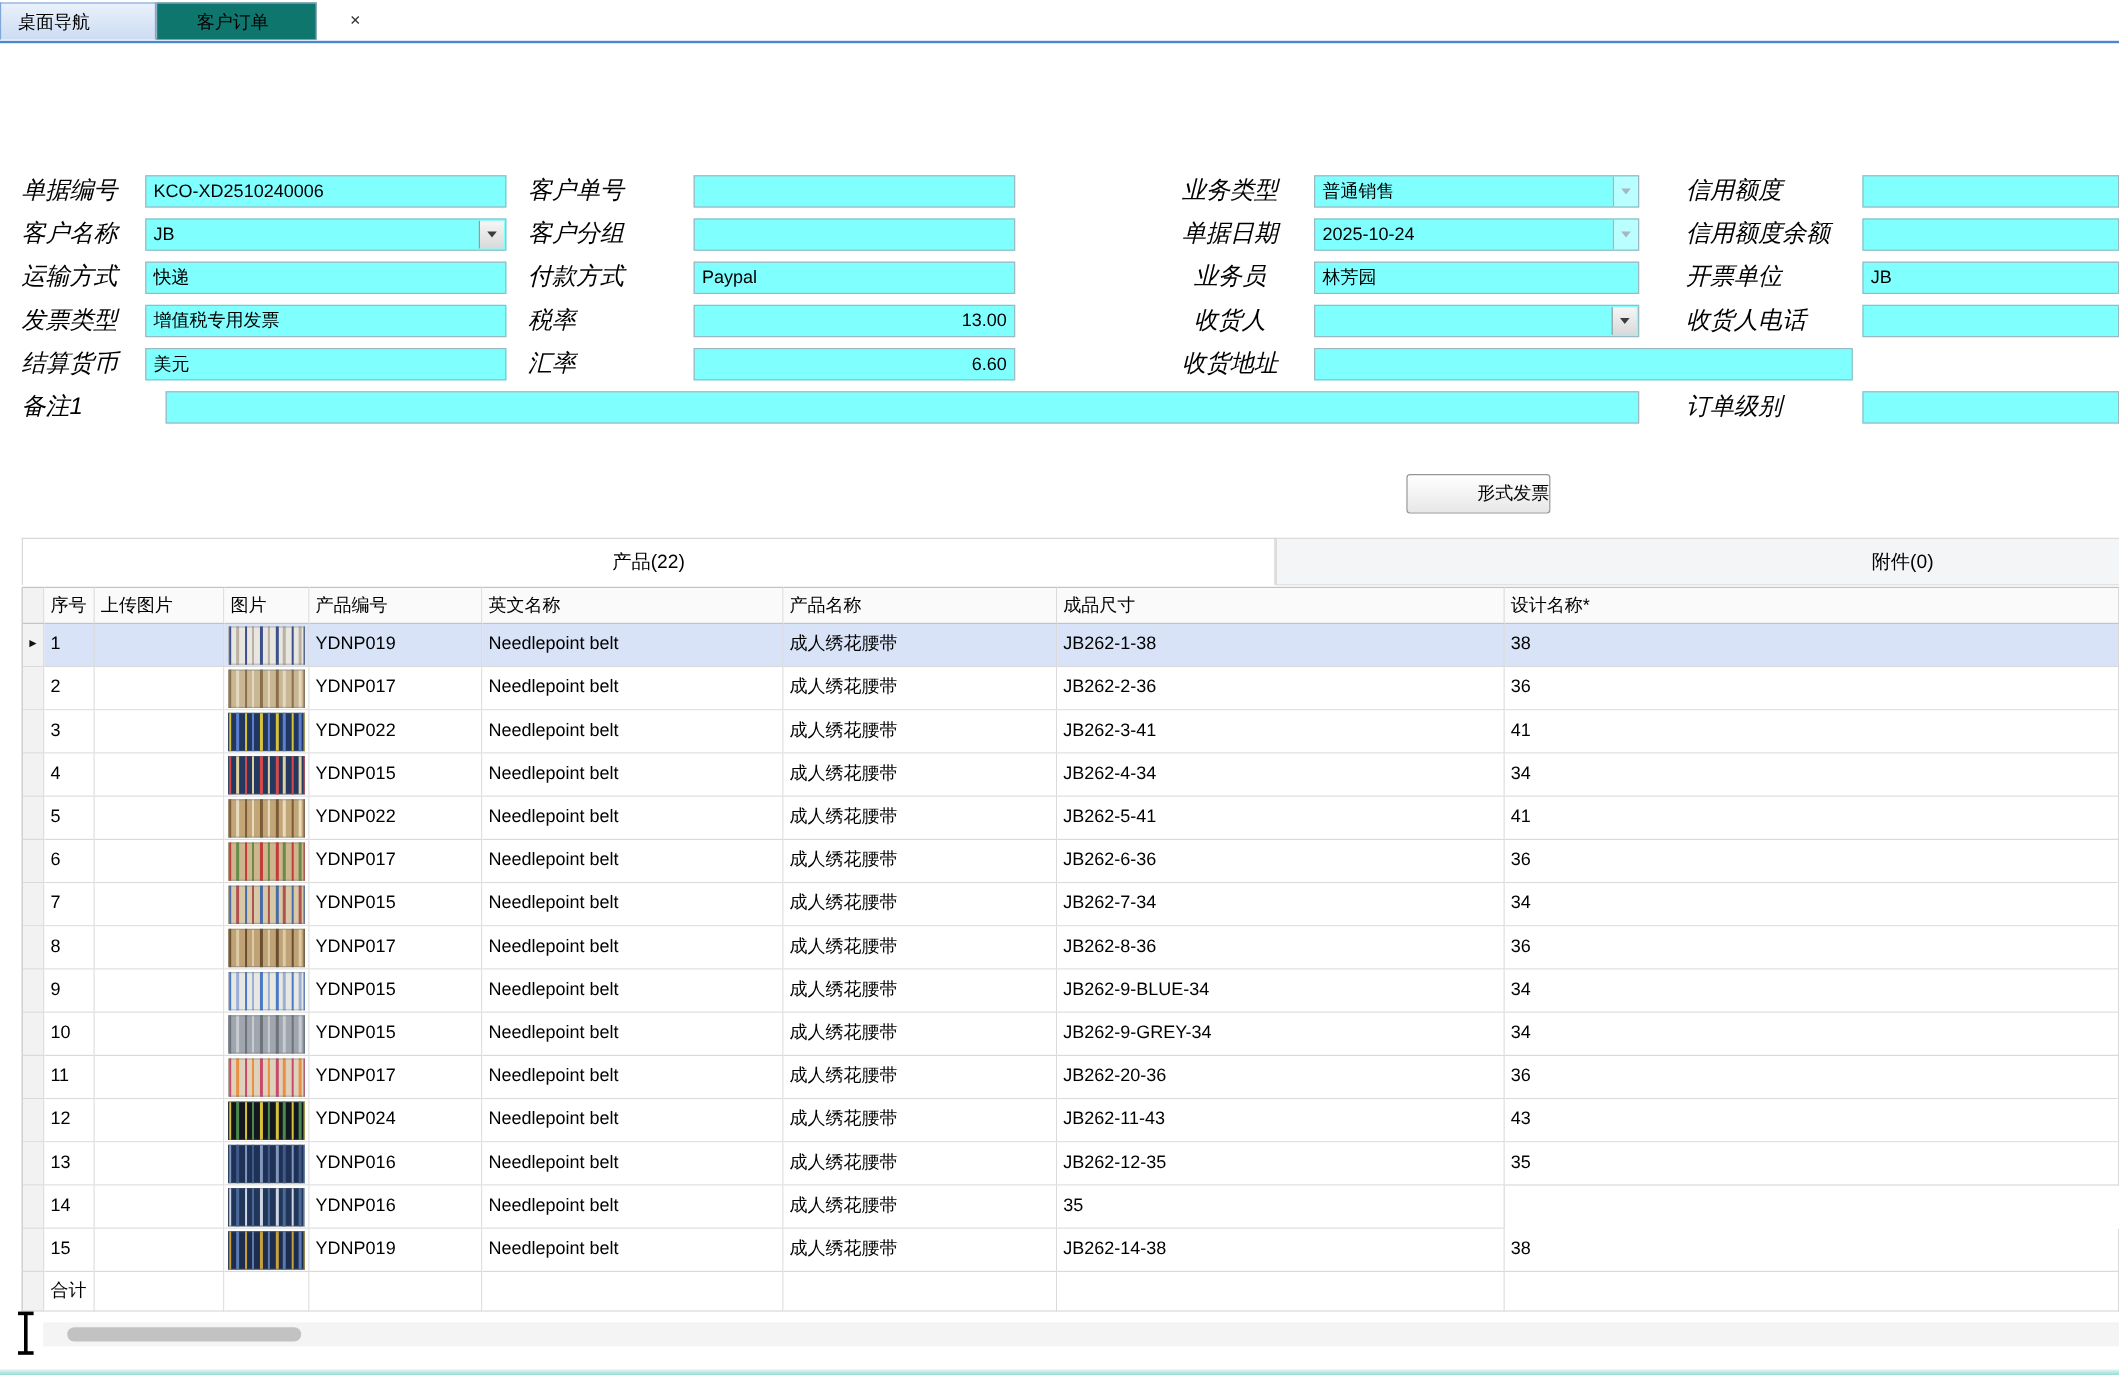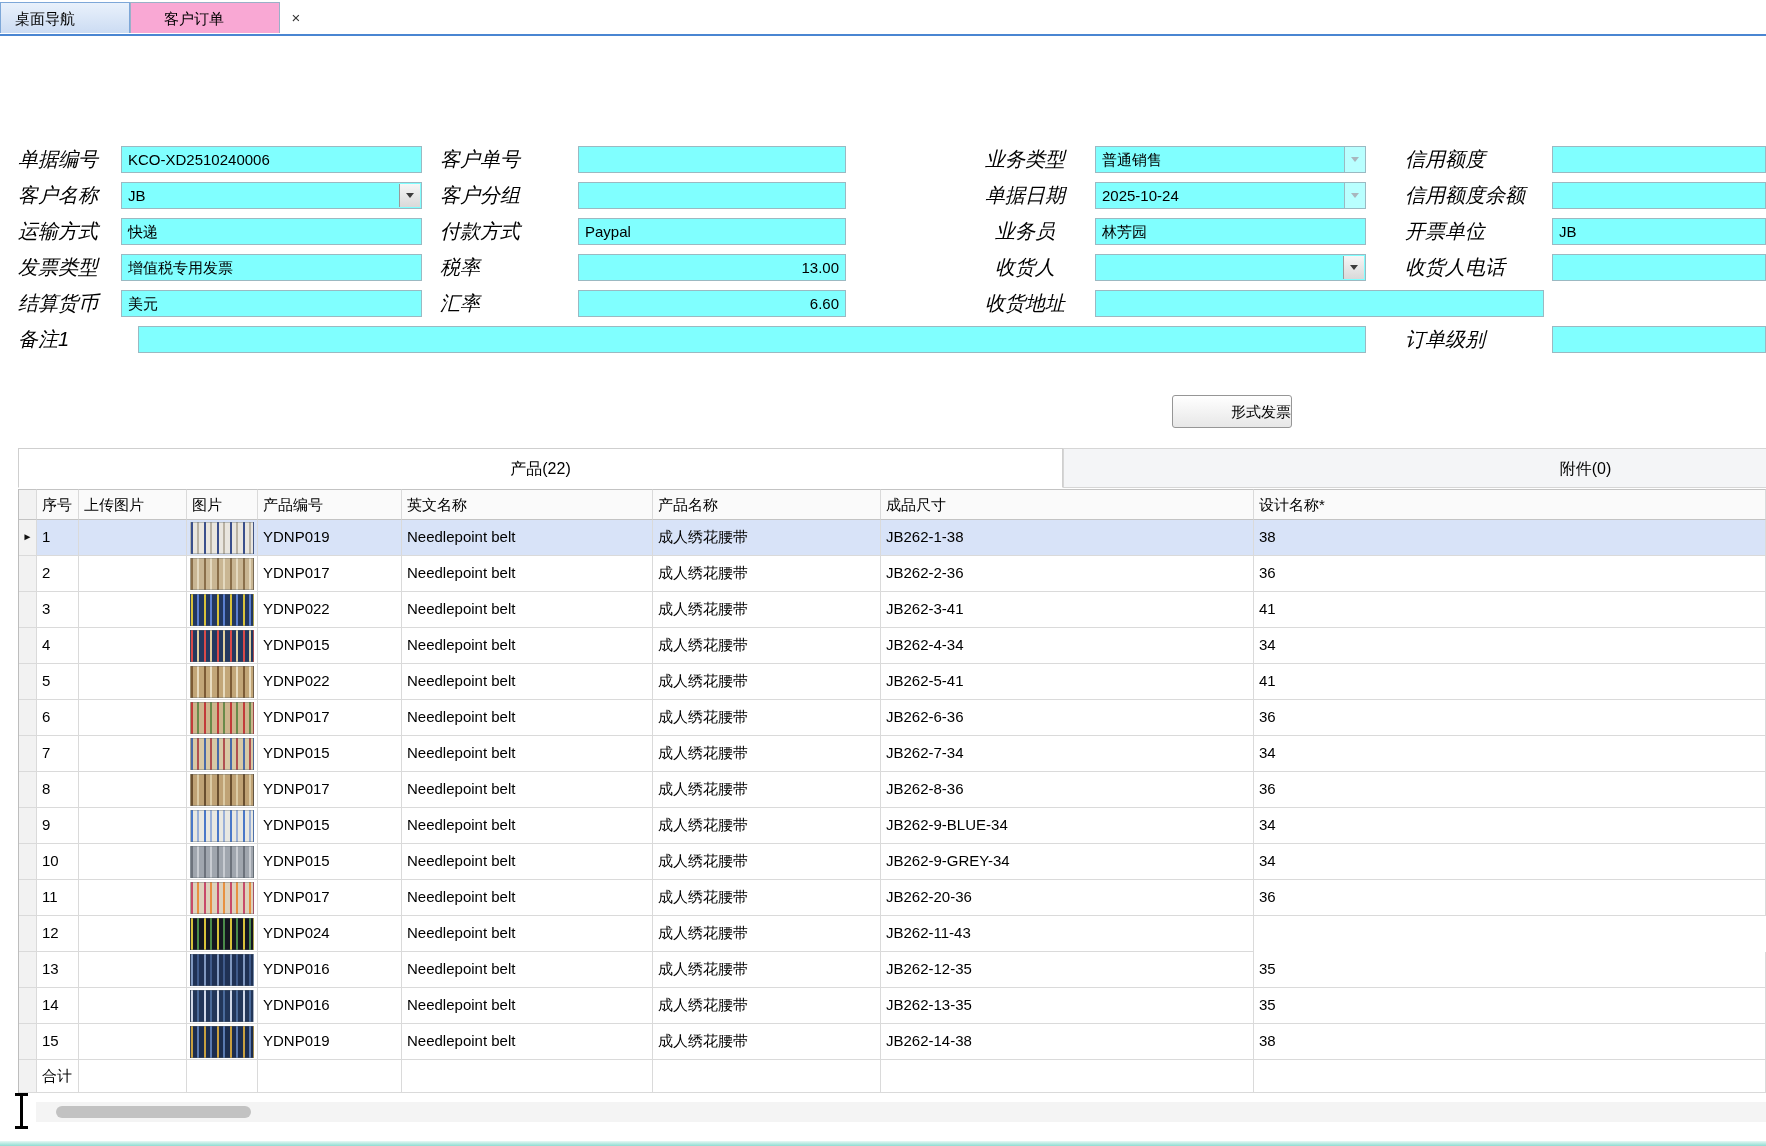--- a/index.html
+++ b/index.html
@@ -6,21 +6,21 @@
   body {
     width:1766px; height:1146px; position:relative; overflow:hidden;
     background:#ffffff; font-family:"Liberation Sans", sans-serif; color:#000;
     --field-bg:#80ffff; --sel-bg:#d8e3f8; --tabline:#4a86d2;
   }
 
   
   .tabbar { position:absolute; left:0; top:0; right:0; height:34px; background:#fff; border-bottom:2px solid var(--tabline); }
   .ttab { position:absolute; top:2px; height:31px; line-height:31px; font-size:15px; box-sizing:border-box; padding:0 14px; cursor:default; }
   .ttab.inactive { left:0; width:130px; background:linear-gradient(#e9f1fb,#ccdcf3); border:1px solid #7da7d8; border-bottom:none; }
-  .ttab.active { left:130px; width:150px; background:#f9a8d4; border:1px solid #9ab0c8; border-bottom:none;padding-left:33px; }
+  .ttab.active { left:130px; width:134px; background:#0f766e; border:1px solid #9ab0c8; border-bottom:none;padding-left:33px; }
   .tclose { position:absolute; left:286px; top:8px; width:20px; height:20px; text-align:center; line-height:19px; font-size:15px; color:#333; }
 
   
   .lb { position:absolute; height:27px; line-height:27px; font-size:20px; white-space:nowrap;font-style:italic; }
   .field { position:absolute; height:27px; line-height:25px; font-size:15px; box-sizing:border-box;
            background:var(--field-bg); border:1px solid #9bb9c2; padding:0 6px; overflow:hidden; white-space:nowrap; }
   .num { text-align:right; }
   .r1{top:146px}.r2{top:182px}.r3{top:218px}.r4{top:254px}.r5{top:290px}.r6{top:326px}
   .c1l{left:18px}.c1f{left:121px;width:301px}
   .c2l{left:440px}.c2f{left:578px;width:268px}
@@ -319,20 +319,21 @@
     <div class="gcell ind"></div>
     <div class="gcell">12</div>
     <div class="gcell"></div>
     <div class="gcell imgc">
       <div class="thumb" style="background: repeating-linear-gradient(90deg, rgb(216, 194, 58) 0px, rgb(216, 194, 58) 2px, transparent 2px, transparent 6px, rgb(74, 138, 74) 6px, rgb(74, 138, 74) 8px, transparent 8px, transparent 13px), rgb(20, 22, 31);"></div>
     </div>
     <div class="gcell">YDNP024</div>
     <div class="gcell">Needlepoint belt</div>
     <div class="gcell">成人绣花腰带</div>
     <div class="gcell">JB262-11-43</div>
+    <div class="gcell">43</div>
   </div>
       <div class="grow">
     <div class="gcell ind"></div>
     <div class="gcell">13</div>
     <div class="gcell"></div>
     <div class="gcell imgc">
       <div class="thumb" style="background: repeating-linear-gradient(90deg, rgb(128, 152, 192) 0px, rgb(128, 152, 192) 2px, transparent 2px, transparent 6px, rgb(63, 90, 138) 6px, rgb(63, 90, 138) 8px, transparent 8px, transparent 13px), rgb(31, 49, 84);"></div>
     </div>
     <div class="gcell">YDNP016</div>
     <div class="gcell">Needlepoint belt</div>
@@ -343,21 +344,20 @@
       <div class="grow">
     <div class="gcell ind"></div>
     <div class="gcell">14</div>
     <div class="gcell"></div>
     <div class="gcell imgc">
       <div class="thumb" style="background: repeating-linear-gradient(90deg, rgb(208, 216, 232) 0px, rgb(208, 216, 232) 2px, transparent 2px, transparent 6px, rgb(74, 106, 154) 6px, rgb(74, 106, 154) 8px, transparent 8px, transparent 13px), rgb(34, 54, 89);"></div>
     </div>
     <div class="gcell">YDNP016</div>
     <div class="gcell">Needlepoint belt</div>
     <div class="gcell">成人绣花腰带</div>
-    <div class="gcell">JB262-13-35</div>
     <div class="gcell">35</div>
   </div>
       <div class="grow">
     <div class="gcell ind"></div>
     <div class="gcell">15</div>
     <div class="gcell"></div>
     <div class="gcell imgc">
       <div class="thumb" style="background: repeating-linear-gradient(90deg, rgb(200, 160, 64) 0px, rgb(200, 160, 64) 2px, transparent 2px, transparent 6px, rgb(90, 122, 176) 6px, rgb(90, 122, 176) 8px, transparent 8px, transparent 13px), rgb(28, 45, 78);"></div>
     </div>
     <div class="gcell">YDNP019</div>

